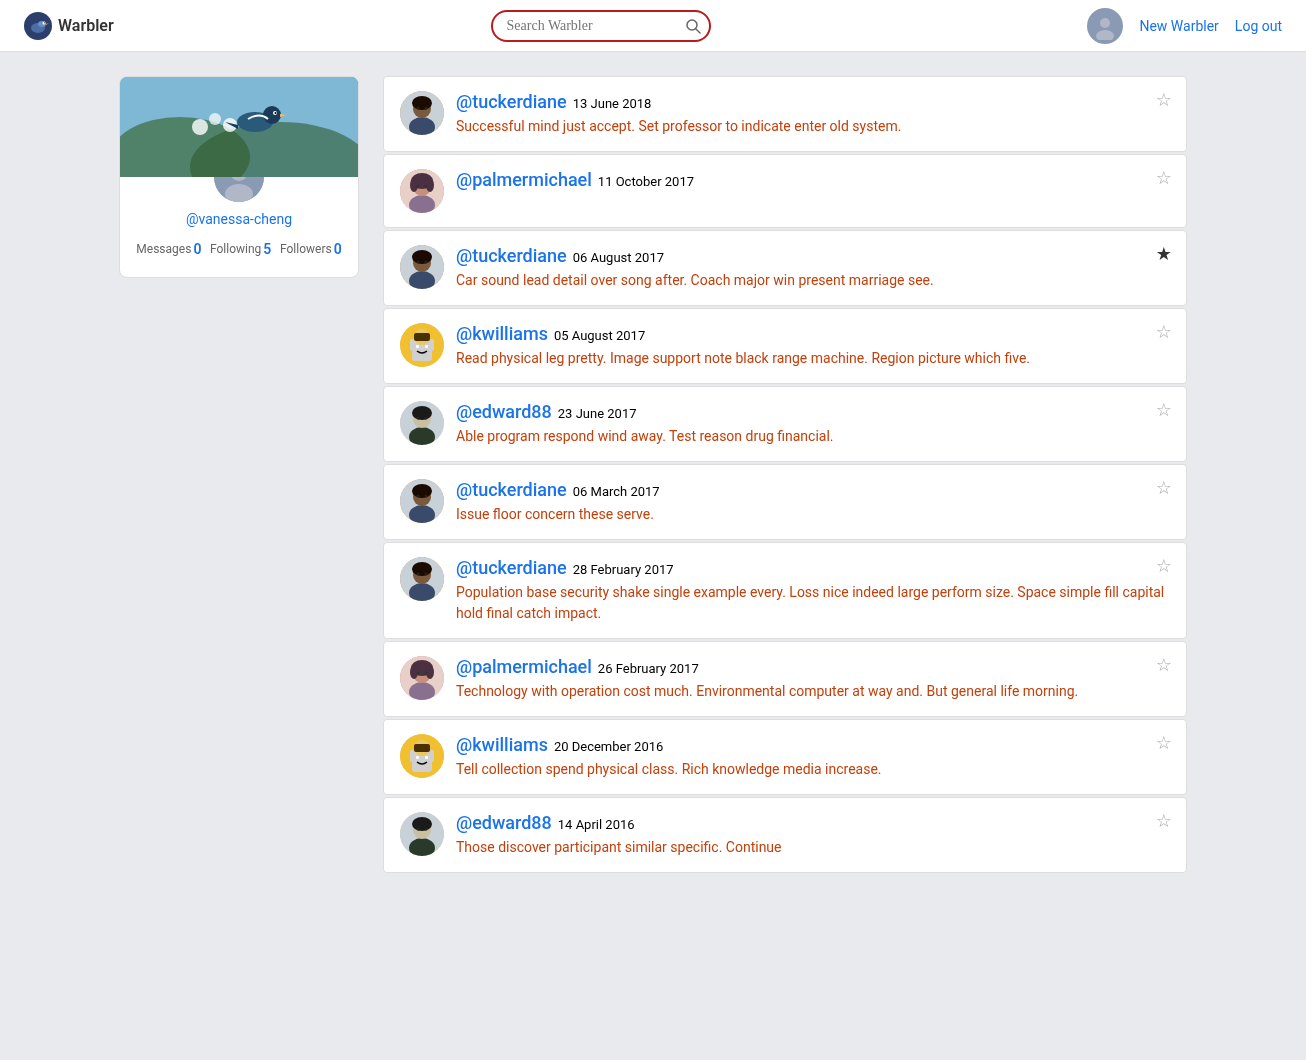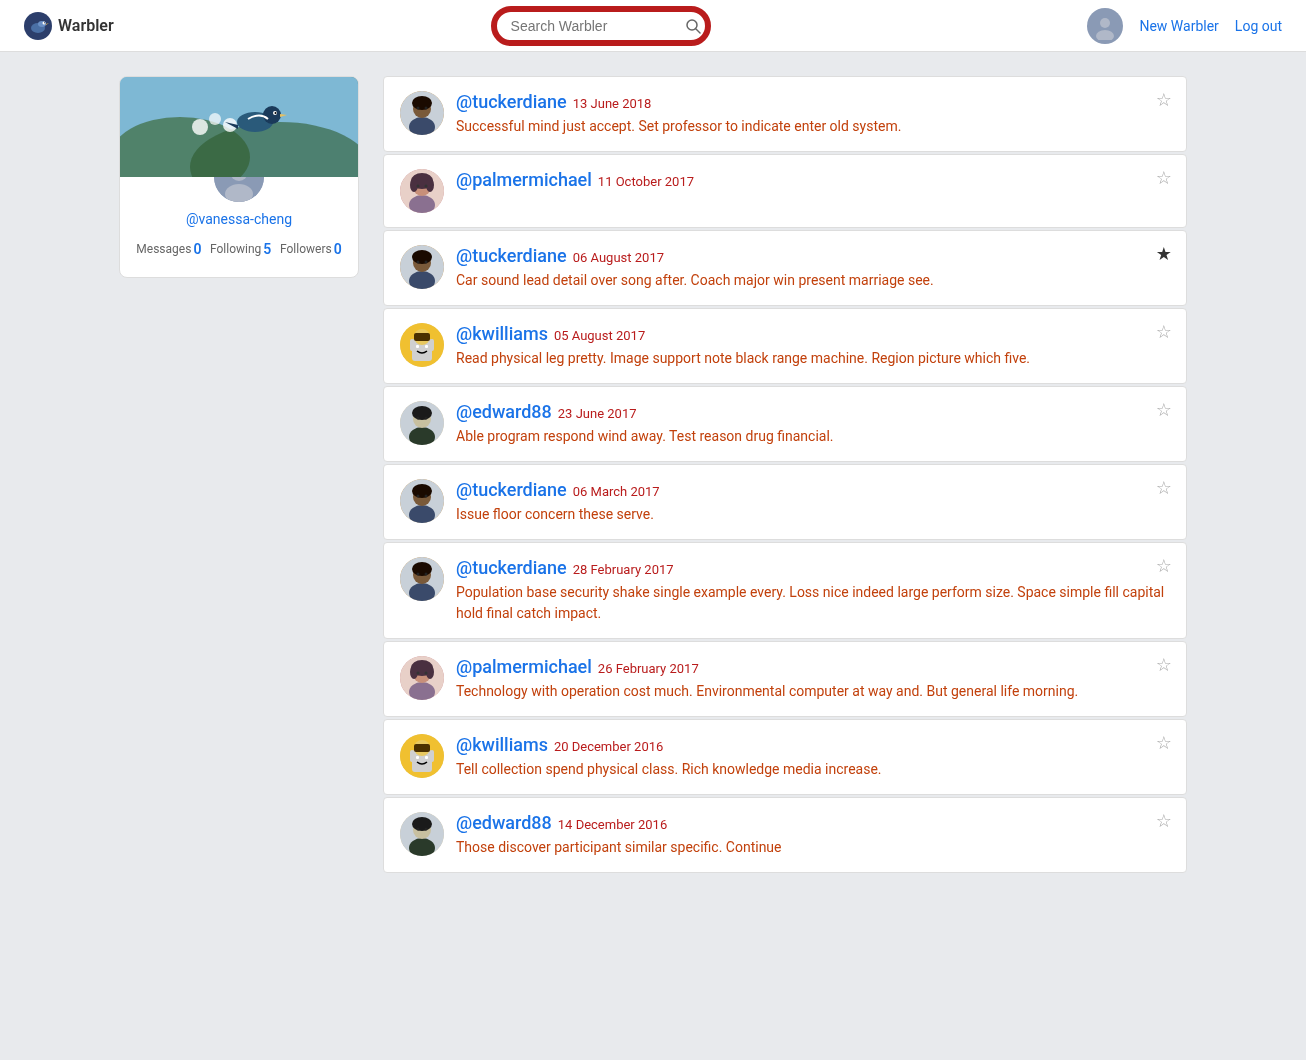--- a/index.html
+++ b/index.html
@@ -34,28 +34,29 @@
       flex: 1;
       display: flex;
       justify-content: center;
     }
     .search-wrapper {
       position: relative;
       display: flex;
       align-items: center;
     }
     .search-input {
-      border: 6px solid #b91c1c;
+      border: 2px solid #b91c1c;
       border-radius: 20px;
       padding: 6px 36px 6px 14px;
       font-size: 14px;
       width: 220px;
       outline: none;
       color: #333;
       background: #fff;
+      font-family: Liberation Serif, serif;
     }
     .search-icon-btn {
       position: absolute;
       right: 10px;
       background: none;
       border: none;
       cursor: pointer;
       color: #666;
       display: flex;
       align-items: center;
@@ -198,21 +199,21 @@
     }
     .tweet-username {
       color: #1a73e8;
       font-size: 18px;
       text-decoration: none;
       cursor: pointer;
       font-weight: 500;
     }
     .tweet-date {
       font-size: 13px;
-      color: #b91c1c;
+      color: #000000;
     }
     .tweet-text {
       font-size: 14px;
       color: #c2410c;
       line-height: 1.5;
     }
     .star-btn {
       background: none;
       border: none;
       cursor: pointer;
@@ -556,21 +557,21 @@
       <circle cx="22" cy="18" r="9" fill="#c8c0a0"></circle>
       <ellipse cx="22" cy="12" rx="10" ry="7" fill="#1a1a1a"></ellipse>
       <circle cx="18" cy="17" r="1.5" fill="#222"></circle>
       <circle cx="26" cy="17" r="1.5" fill="#222"></circle>
       <path d="M19 22 Q22 24 25 22" stroke="#c8c0a0" stroke-width="1" fill="none" opacity="0.4"></path>
     </svg>
       </div>
       <div class="tweet-body">
         <div class="tweet-header">
           <a class="tweet-username" href="#">@edward88</a>
-          <span class="tweet-date">14 December 2016</span>
+          <span class="tweet-date">14 April 2016</span>
         </div>
         <div class="tweet-text">Those discover participant similar specific. Continue</div>
       </div>
       <button class="star-btn " title="Favorite">
         ☆
       </button>
     </div>
     </main>
 </div>
 

